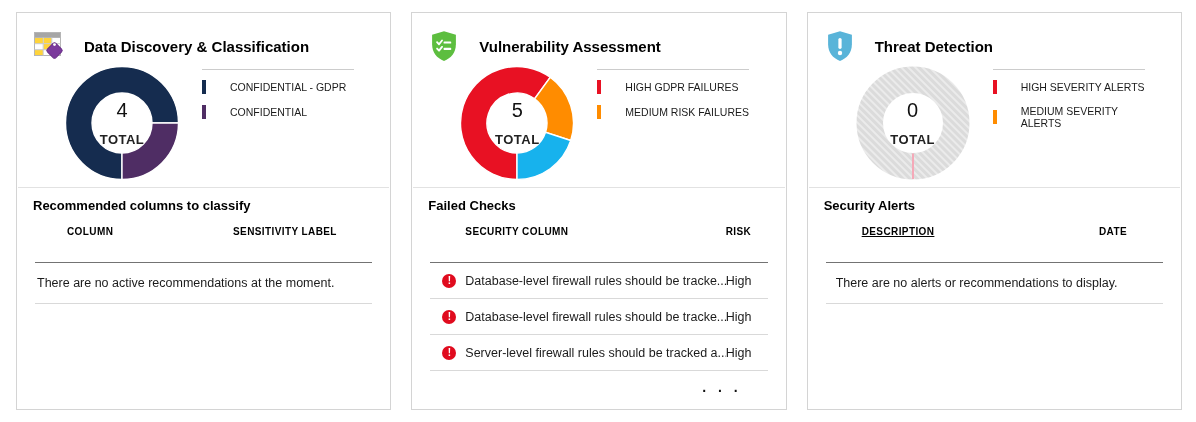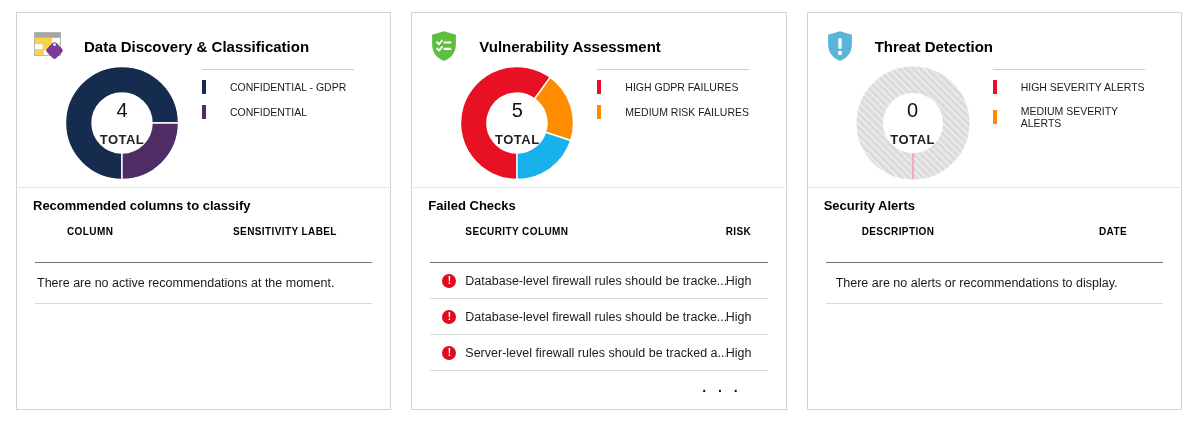--- a/index.html
+++ b/index.html
@@ -57,21 +57,21 @@
   .c1 .col1 { margin-left:35px; flex:1; }
   .c1 .col2 { width:42px; flex:none; }
   .c1 .row .check-text { flex:1; margin-left:9px; white-space:nowrap; overflow:hidden; }
   .c1 .row .risk { width:42px; flex:none; }
   .alert-ic {
     width:14px; height:14px; border-radius:50%; flex:none; margin-left:12px;
     color:#fff; font-weight:bold; font-size:10px; line-height:14px; text-align:center;
   }
   .more { text-align:right; padding:8px 26px 0 0; font-size:14px; font-weight:bold; letter-spacing:4px; color:#111; }
   
-  .c2 .col1 { margin-left:36px; flex:1; }
+  .c2 .col1 { margin-left:36px; flex:1;text-decoration:underline; }
   .c2 .col2 { width:64px; flex:none; }
   .c2 .msg-row { padding-left:10px; }
 
   svg { display:block; }
 </style>
 </head>
 <body>
 
 <div class="dashboard">
 

